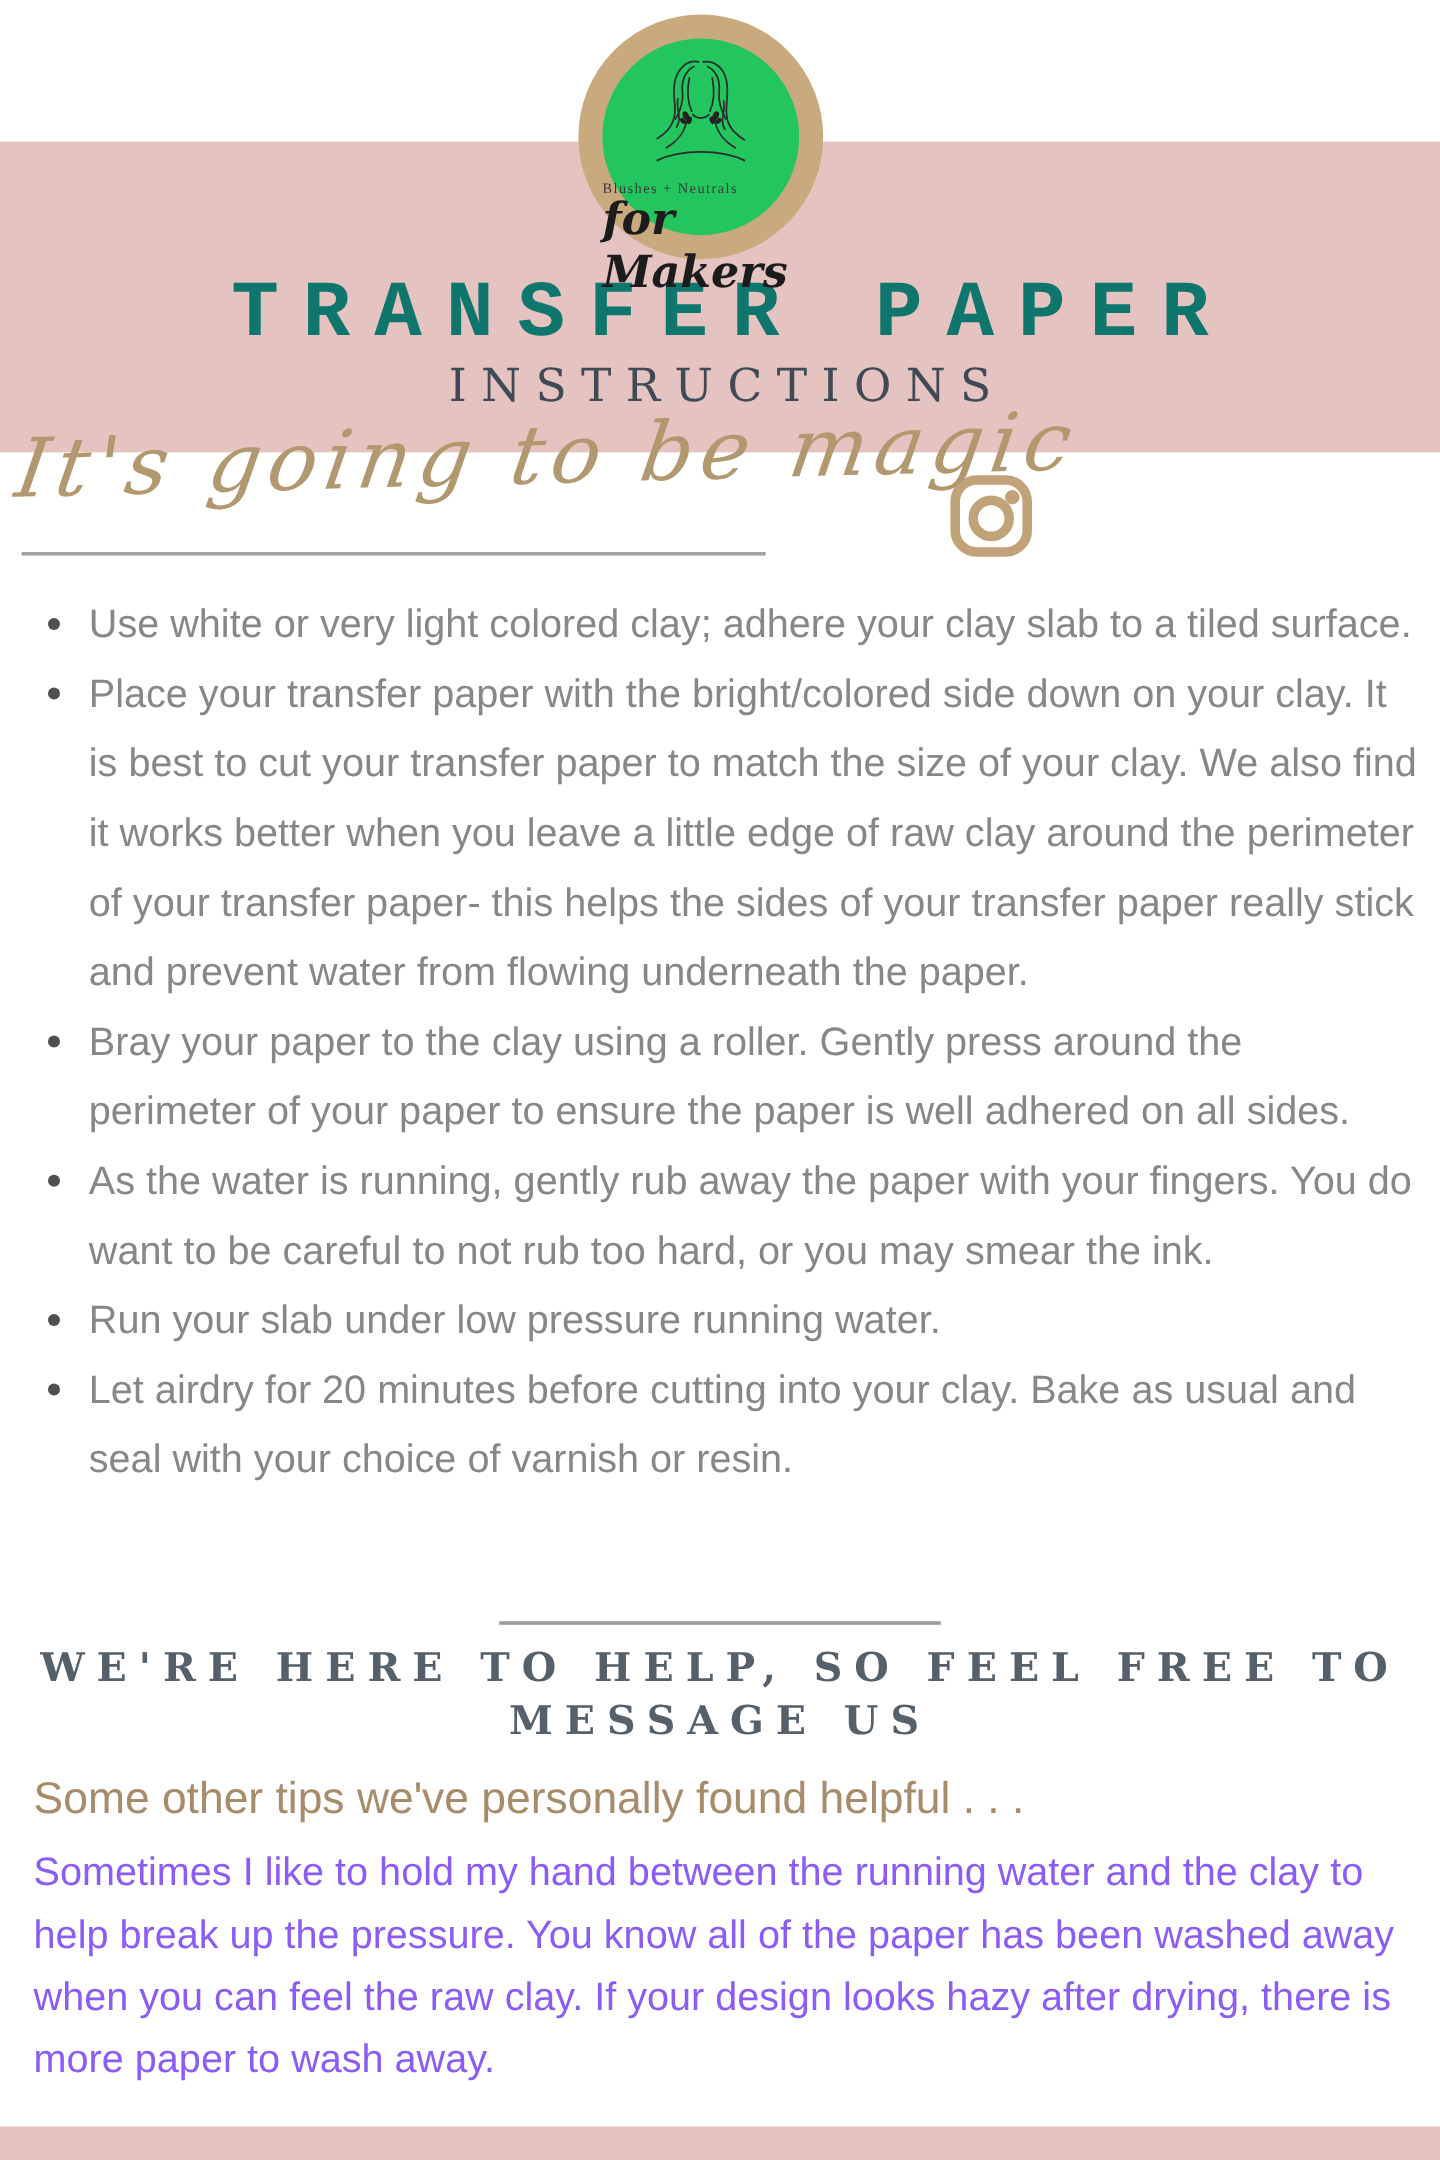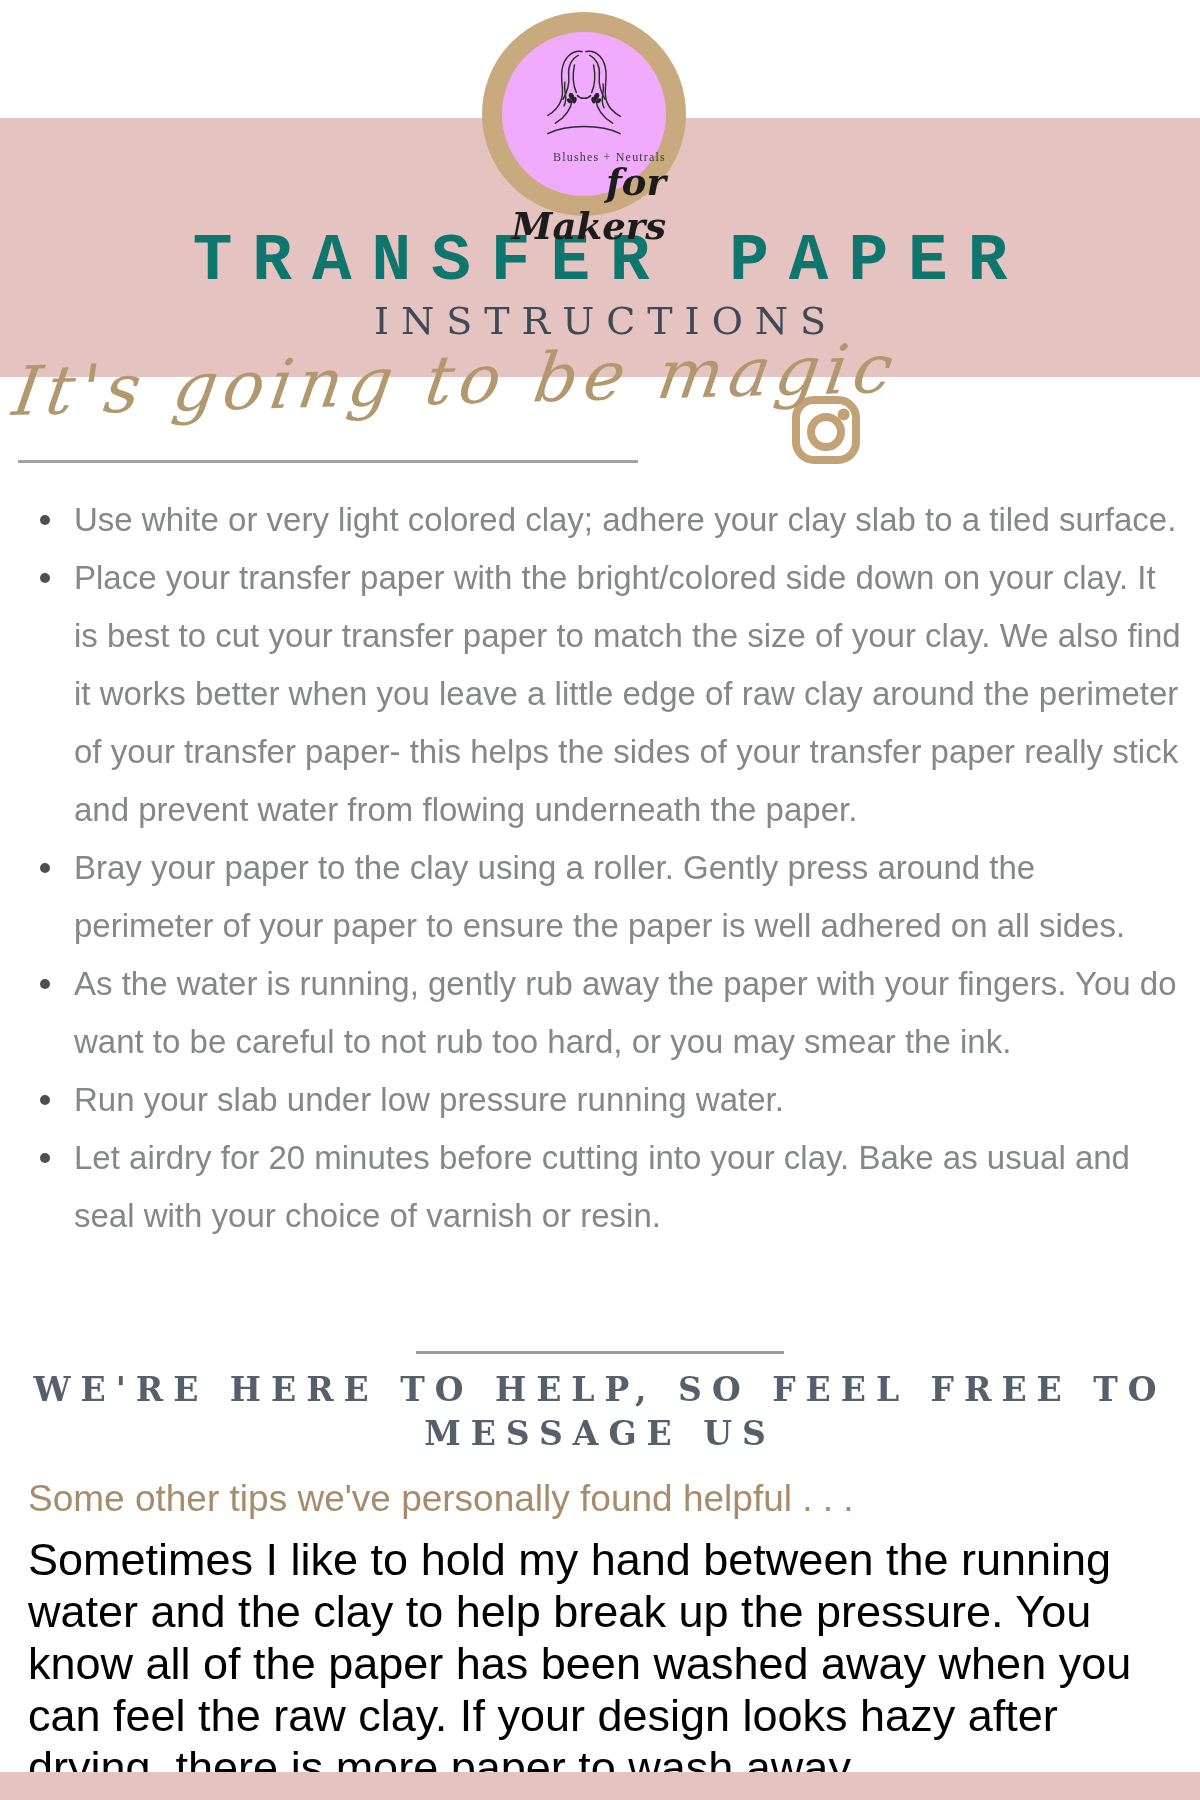--- a/index.html
+++ b/index.html
@@ -6,22 +6,22 @@
   .page{
     position:relative;width:1200px;height:1800px;background:#ffffff;
     overflow:hidden;font-family:"Liberation Sans",sans-serif;
   }
   
   .band{position:absolute;left:0;top:118px;width:1200px;height:259px;background:#e5c3c1;z-index:1;}
   .footer-bar{position:absolute;left:0;top:1772px;width:1200px;height:28px;background:#e5c3c1;}
   
   .logo{
     position:absolute;left:482px;top:12px;width:164px;height:164px;
-    background:#f0abfc;border:20px solid #c9aa7f;border-radius:50%;z-index:3;
-    text-align:right;
+    background:#22c55e;border:20px solid #c9aa7f;border-radius:50%;z-index:3;
+    text-align:left;
   }
   .logo svg.woman{position:absolute;left:32px;top:10px;}
   .logo .brand1{
     position:absolute;left:0;top:118px;width:164px;
     font-family:"Liberation Serif",serif;font-size:12px;letter-spacing:1.2px;color:#3a3a3a;
   }
   .logo .brand2{
     position:absolute;left:0;top:128px;width:164px;
     font-family:"DejaVu Serif",serif;font-style:italic;font-weight:bold;
     font-size:37px;color:#1c1c1c;
@@ -67,21 +67,21 @@
     position:absolute;left:0;top:1368px;width:1200px;text-align:center;
     font-family:"DejaVu Serif",serif;font-size:33px;line-height:44px;
     letter-spacing:10px;color:#55606a;font-weight:bold;
   }
   
   .tips-heading{
     position:absolute;left:28px;top:1478px;font-size:37px;color:#a78c6c;
   }
   .tips-body{
     position:absolute;left:28px;top:1534px;width:1150px;
-    font-size:45px;line-height:52px;color:#000000;
+    font-size:33px;line-height:52px;color:#8b5cf6;
   }
 </style>
 </head>
 <body>
 
 <div class="page">
 
   <div class="band"></div>
 
   <div class="logo">

